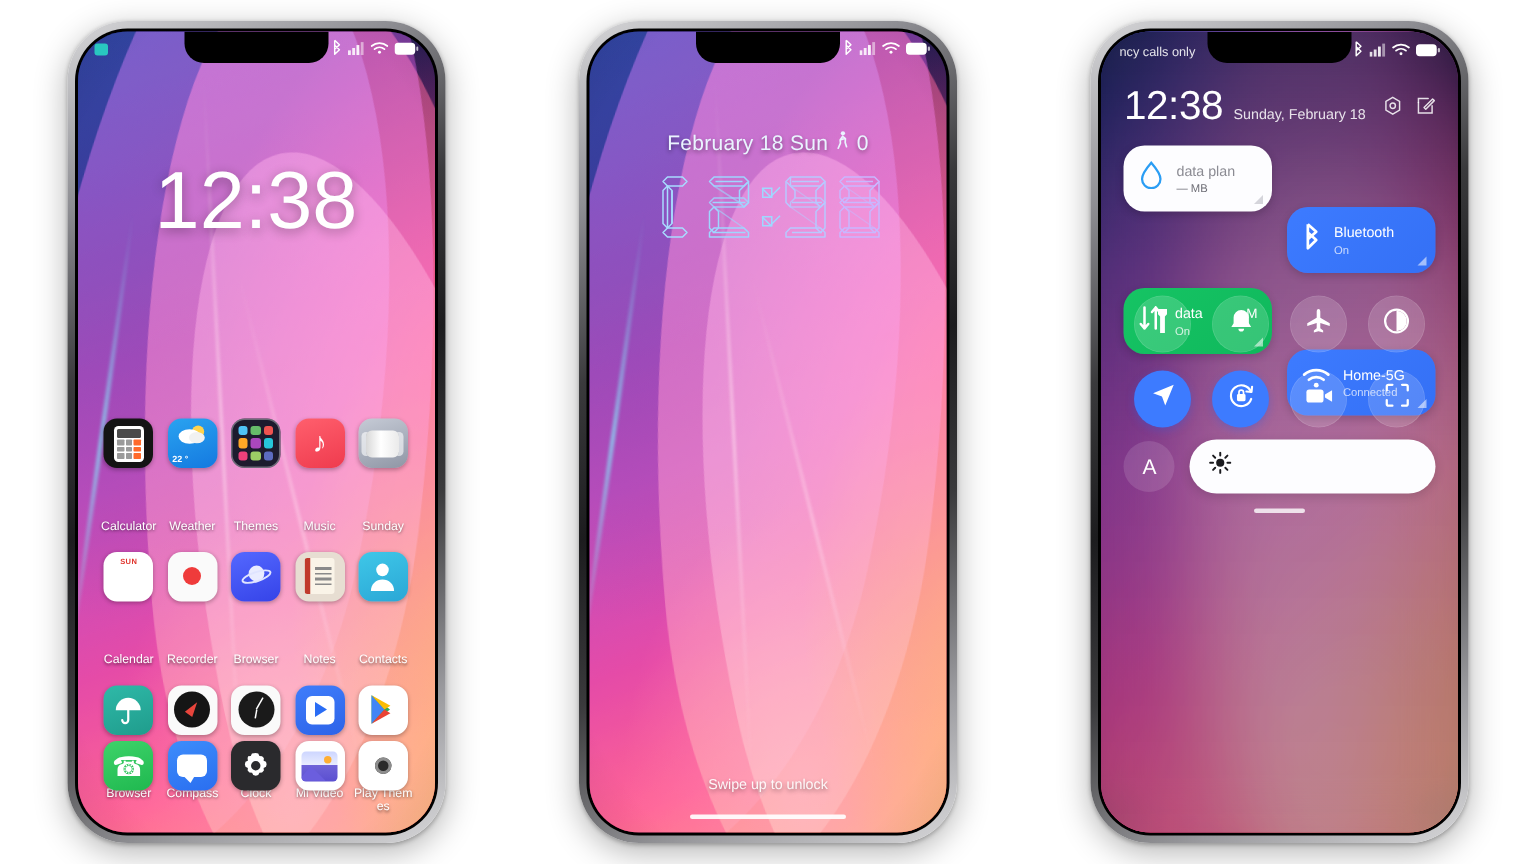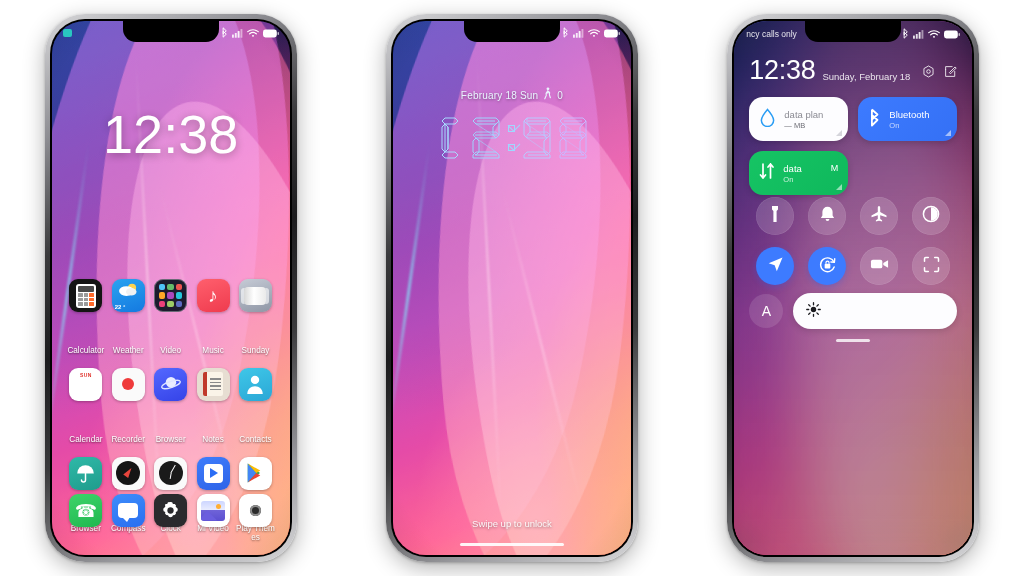--- a/index.html
+++ b/index.html
@@ -205,21 +205,21 @@
   .gal-pic::before{content:'';position:absolute;right:4px;top:3px;width:5px;height:5px;border-radius:50%;background:#ffae33;}
   .gal-pic::after{content:'';position:absolute;left:-2px;bottom:0;width:18px;height:11px;background:#6b5ede;clip-path:polygon(0 100%,45% 10%,100% 100%);}
   .cam-b { width:24px;height:20px;background:#fff;border-radius:4px;display:flex;align-items:center;justify-content:center;}
   .cam-b i { width:11px;height:11px;border-radius:50%;background:#2b2b2b;box-shadow:inset 0 0 0 2px #8d8d8d;}
 
   
   .lock2 { position: absolute; inset: 0; z-index: 20; }
   .lock2-date {
     position: absolute; top: 66px; left: 0; right: 0;
     text-align: center;
-    color: #eaf4ff; font-size: 10px;
+    color: #eaf4ff; font-size: 14px;
     letter-spacing: .2px;
     text-shadow: 0 1px 3px rgba(0,0,0,.4);
     display: flex; align-items: center; justify-content: center; gap: 5px;
   }
   .lock2-time {
     position: absolute; top: 92px; left: 0; right: 0;
     display: flex; align-items: center; justify-content: center;
     gap: 2px;
   }
   .seg { width: 34px; height: 50px; }
@@ -281,21 +281,21 @@
     box-shadow: 0 2px 6px rgba(0,0,0,.18);
   }
   .tile-txt { display:flex; flex-direction:column; gap:1px; min-width:0; flex:1;}
   .tile-title { font-size: 9.5px; font-weight: 500; white-space: nowrap; overflow: hidden; text-overflow: clip;}
   .tile-sub { font-size: 7.5px; white-space: nowrap; overflow: hidden;}
   .tile-corner { position:absolute; right:6px; bottom:5px; width:0;height:0;border-right:6px solid currentColor; border-top:6px solid transparent; opacity:.55;}
   .tile.light { background: #fdfdff; }
   .tile.light .tile-title { color: #8b8b93; font-weight: 400; }
   .tile.light .tile-sub { color: #6e6e76; }
   .tile.light .tile-corner { color: #b5b5bd; }
-  .tile.blue { background: linear-gradient(135deg,#3d7bff,#3470f5); }
+  .tile.blue { background: linear-gradient(135deg,#3d7bff,#3470f5); margin-top: 41px; }
   .tile.blue .tile-title { color:#fff; }
   .tile.blue .tile-sub { color: rgba(255,255,255,.72); }
   .tile.blue .tile-corner { color:#fff; }
   .tile.green { background: linear-gradient(135deg,#16c464,#0fb85c); }
   .tile.green .tile-title { color:#fff; }
   .tile.green .tile-sub { color: rgba(255,255,255,.78); }
   .tile.green .tile-corner { color:#fff; }
   .tile-head-row { display:flex; align-items:center; justify-content:space-between; gap:21px;}
   .tile-meta { font-size:9px; }
 
@@ -439,21 +439,21 @@
                   <i style="background:#66bb6a"></i>
                   <i style="background:#ef5350"></i>
                 <i style="background:#ffa726"></i>
                   <i style="background:#ab47bc"></i>
                   <i style="background:#26c6da"></i>
                 <i style="background:#ec407a"></i>
                   <i style="background:#9ccc65"></i>
                   <i style="background:#5c6bc0"></i>
               </div>
             </div>
-            <div class="app-label">Video</div>
+            <div class="app-label">Themes</div>
           </div>
 
           <div class="app">
             <div class="app-icon" style="background:linear-gradient(160deg,#ff5f6d,#ef3b4e);">
               <span class="music-note">♪</span>
             </div>
             <div class="app-label">Music</div>
           </div>
 
           <div class="app">
@@ -828,20 +828,34 @@
               <div class="tile-txt">
                 <div class="tile-head-row">
                   <span class="tile-title">data</span>
                   <span class="tile-meta" style="color:#fff;">M</span>
                 </div>
                 <div class="tile-sub">On</div>
               </div>
               <span class="tile-corner"></span>
             </div>
 
+            <div class="tile blue">
+              <span>
+                <svg width="19" height="15" viewBox="0 0 20 15">
+                    <path d="M1.5 4.6a13 13 0 0 1 17 0" fill="none" stroke="#fff" stroke-width="1.9" stroke-linecap="round"></path>
+                    <path d="M4.8 8.2a8.3 8.3 0 0 1 10.4 0" fill="none" stroke="#fff" stroke-width="1.9" stroke-linecap="round"></path>
+                    <circle cx="10" cy="12" r="1.7" fill="#fff"></circle>
+                  </svg>
+              </span>
+              <div class="tile-txt">
+                <div class="tile-title">Home-5G</div>
+                <div class="tile-sub">Connected</div>
+              </div>
+              <span class="tile-corner"></span>
+            </div>
 
           </div>
 
           <div class="toggles">
 
             <div class="tg">
               <span>
                 <svg width="16" height="18" viewBox="0 0 14 18">
                     <path d="M4 1 L10 1 L10 4.5 L8.6 6 L8.6 17 L5.4 17 L5.4 6 L4 4.5 Z" fill="#fff"></path>
                   </svg>

